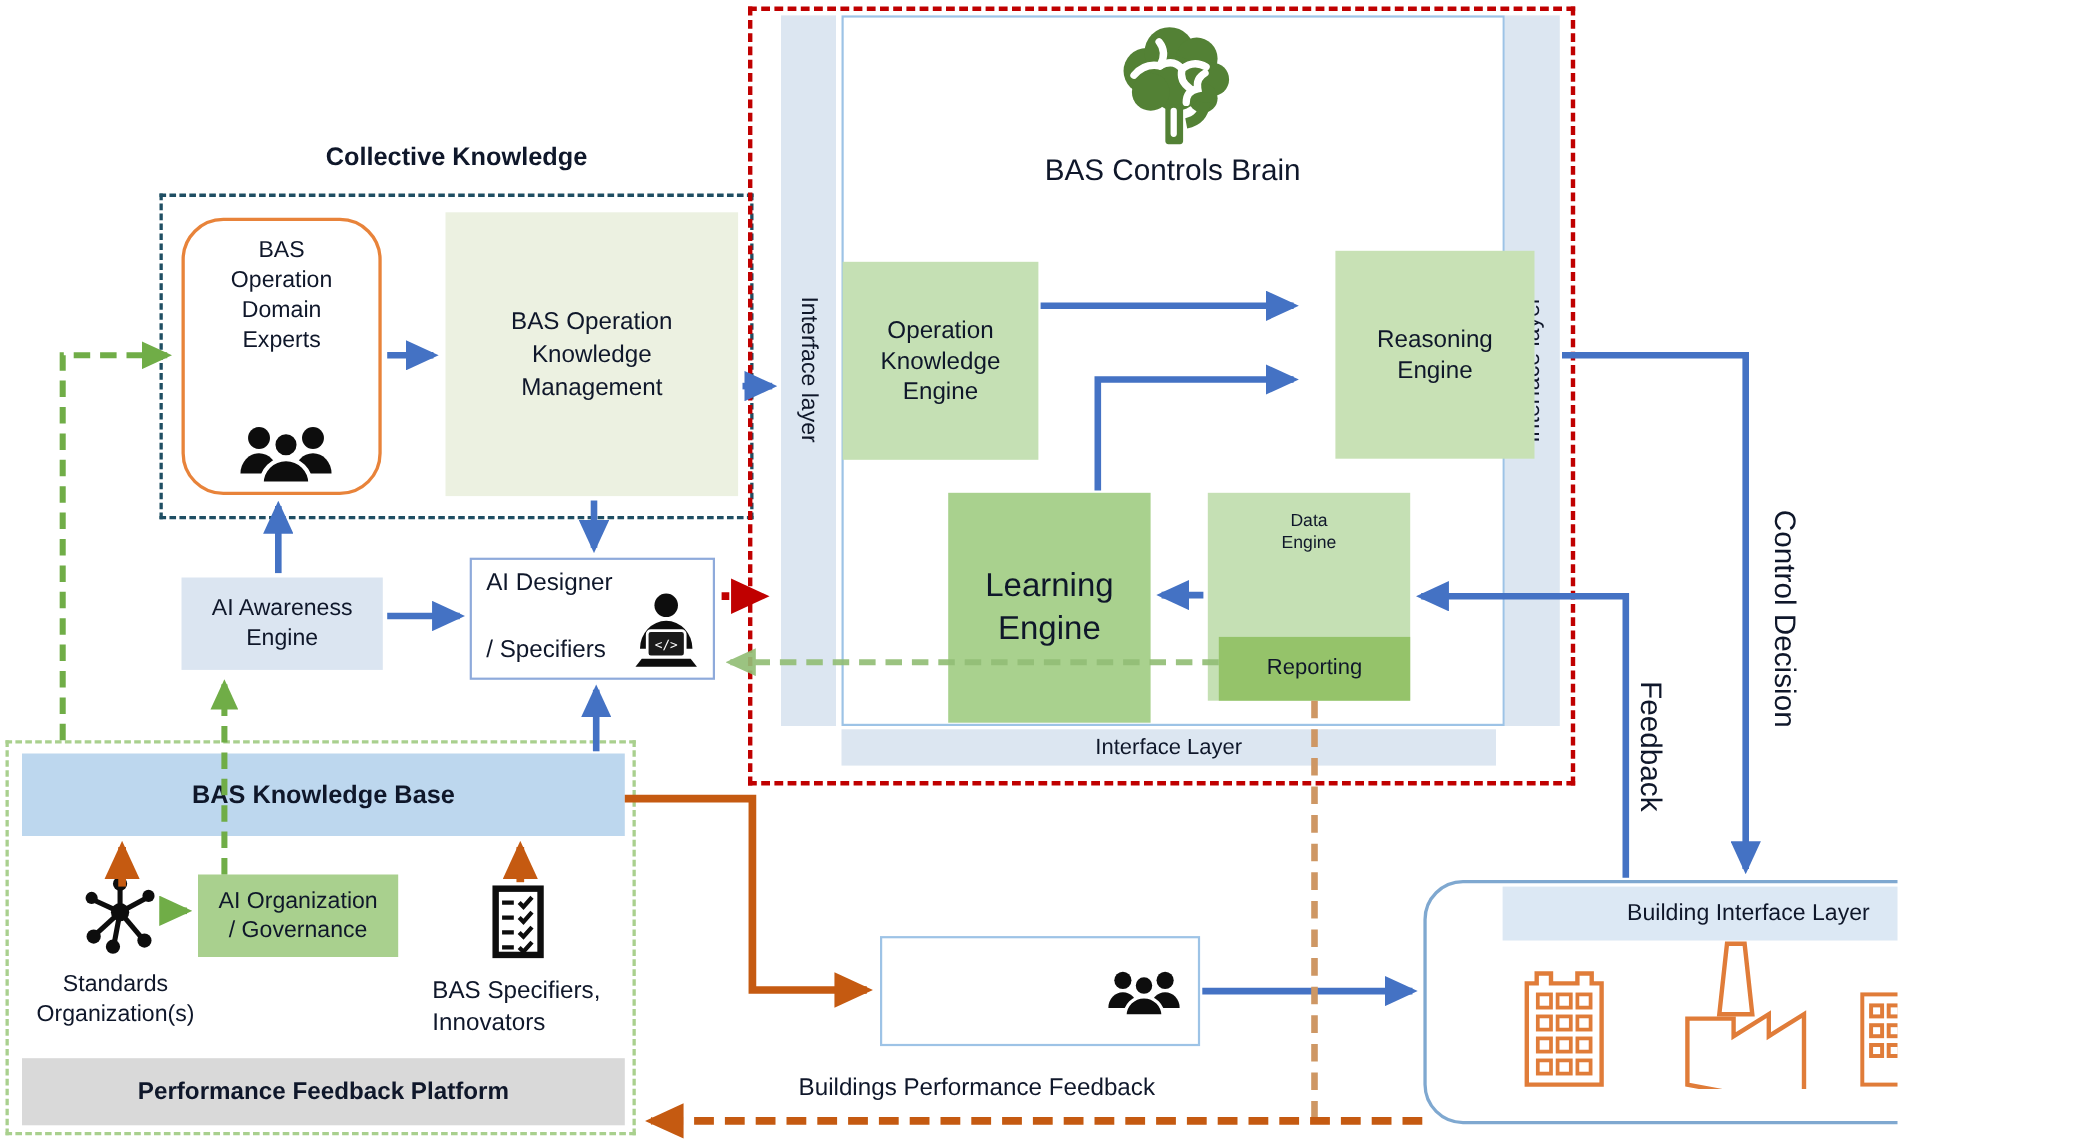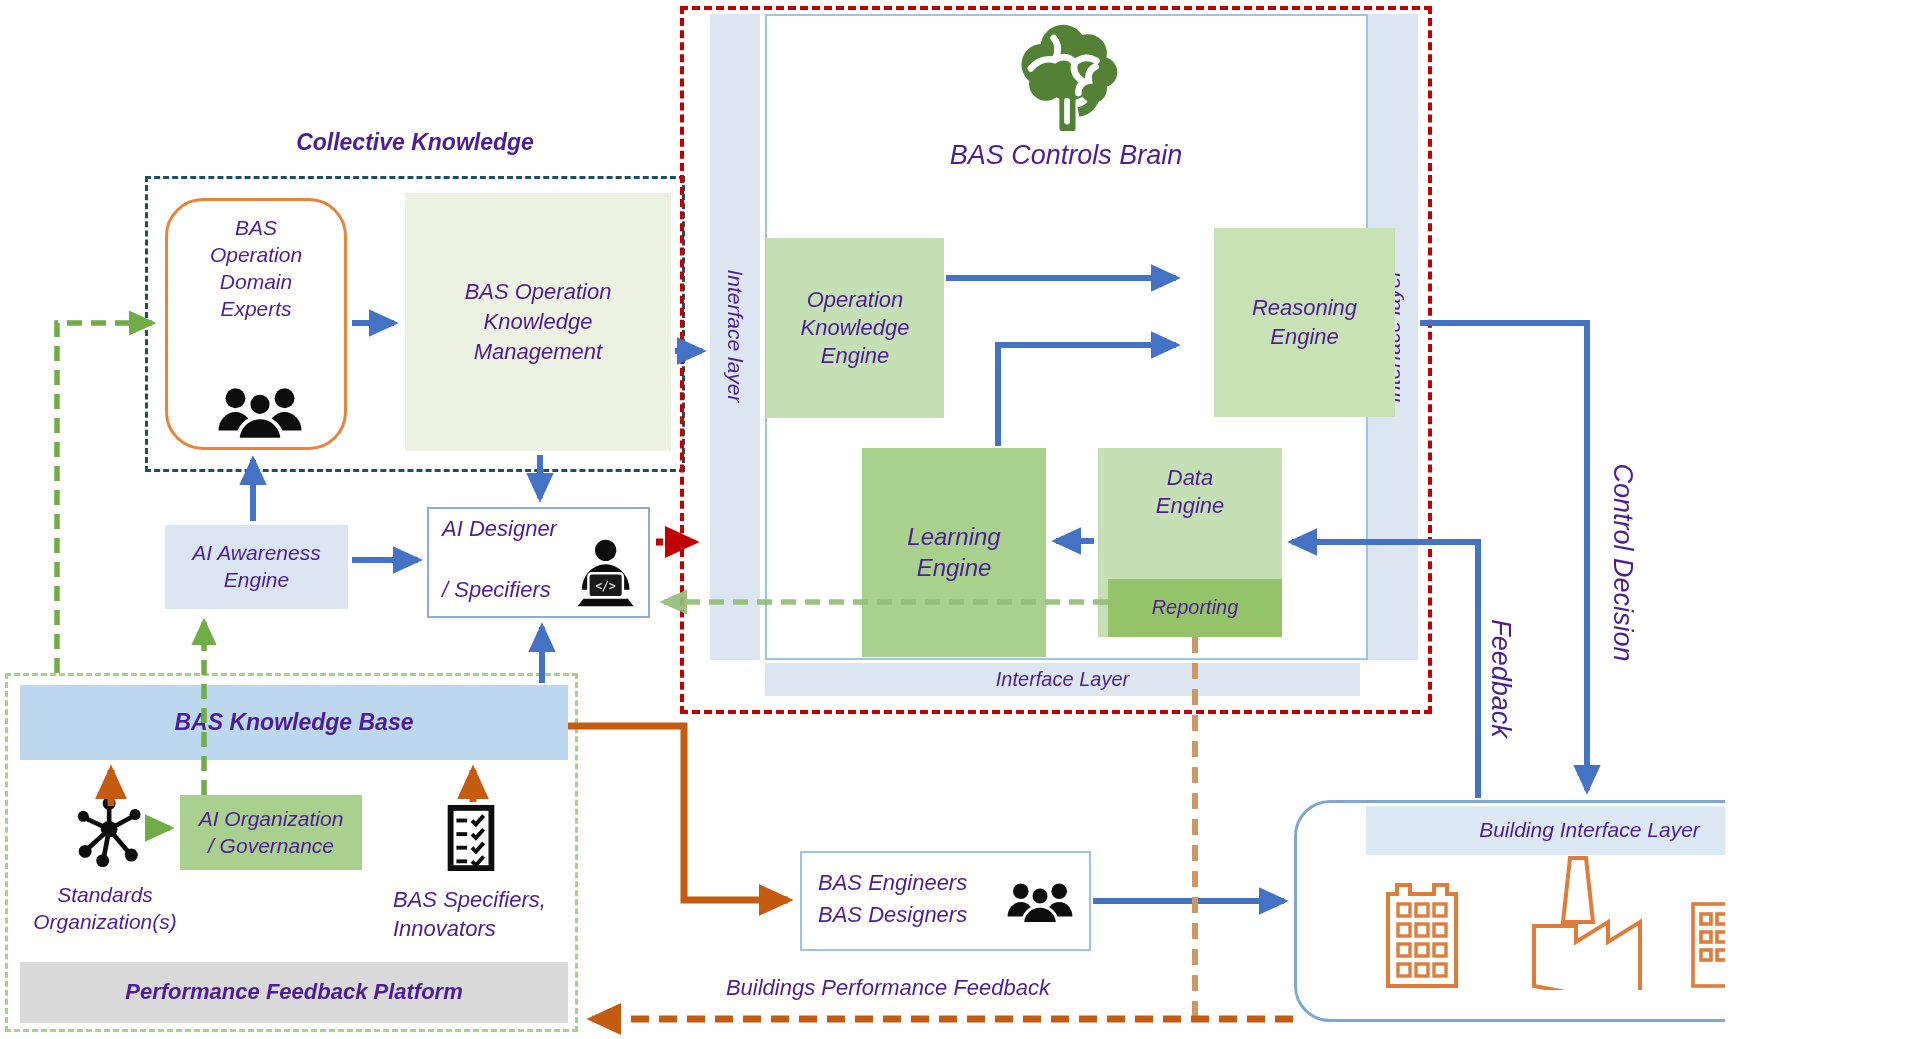--- a/index.html
+++ b/index.html
@@ -1,17 +1,17 @@
 <!DOCTYPE html>
 <html><head>
 <meta charset="utf-8">
 <style>
   html,body{margin:0;padding:0;background:#fff;}
   #stage{position:relative;width:1725px;height:1039px;background:#fff;overflow:hidden;
-         font-family:"Liberation Sans","DejaVu Sans",sans-serif;color:#4c1d95;font-style:italic;}
+         font-family:"Liberation Sans","DejaVu Sans",sans-serif;color:#0f172a;}
   .abs{position:absolute;}
   .txt{white-space:pre-line;text-align:center;line-height:1.28;}
   .box{position:absolute;box-sizing:border-box;display:flex;align-items:center;justify-content:center;}
   .vtext{position:absolute;text-align:center;white-space:nowrap;}
   svg.lines{position:absolute;left:0;top:0;pointer-events:none;}
   .dashedbox{position:absolute;box-sizing:border-box;}
 </style>
 </head>
 <body>
 
@@ -83,25 +83,25 @@
   <div class="box" style="left:766px;top:238px;width:178px;height:180px;background:#C5E0B4;">
     <div class="txt" style="font-size:22px;">Operation
 Knowledge
 Engine</div>
   </div>
   <div class="box" style="left:1187px;top:228px;width:181px;height:189px;background:#C8E1B5;margin-left:27px;">
     <div class="txt" style="font-size:22px;">Reasoning
 Engine</div>
   </div>
   <div class="box" style="left:862px;top:448px;width:184px;height:209px;background:#A9D18E;">
-    <div class="txt" style="font-size:24px;">Learning
+    <div class="txt" style="font-size:30px;">Learning
 Engine</div>
   </div>
   <div class="box" style="left:1098px;top:448px;width:184px;height:189px;background:#C5E0B4;align-items:flex-start;padding-top:16px;">
-    <div class="txt" style="font-size:22px;">Data
+    <div class="txt" style="font-size:16px;">Data
 Engine</div>
   </div>
   <div class="box" style="left:1108px;top:579px;width:174px;height:58px;background:#95C36A;">
     <div class="txt" style="font-size:20px;">Reporting</div>
   </div>
 
   <div class="box" style="left:165px;top:525px;width:183px;height:84px;background:#DBE5F1;">
     <div class="txt" style="font-size:21px;">AI Awareness
 Engine</div>
   </div>
@@ -171,22 +171,20 @@
     </svg>
   </span>
   <div class="abs" style="left:393px;top:886px;font-size:22px;white-space:pre-line;line-height:1.3;">BAS Specifiers,
 Innovators</div>
 
   <div class="box" style="left:20px;top:962px;width:548px;height:61px;background:#D9D9D9;">
     <div class="txt" style="font-size:22px;font-weight:bold;">Performance Feedback Platform</div>
   </div>
 
   <div class="abs" style="left:800px;top:851px;width:291px;height:100px;background:#fff;border:2px solid #9DC3E6;box-sizing:border-box;">
-    <div class="abs" style="left:16px;top:14px;font-size:22px;white-space:pre-line;line-height:1.45;">BAS Engineers
-BAS Designers</div>
     <span class="abs" style="left:202px;top:24px;">
       <svg width="72" height="50" viewBox="0 0 120 80">
         <g fill="#0d0d0d">
           <circle cx="28" cy="22" r="13"></circle>
             <circle cx="92" cy="22" r="13"></circle>
           <path d="M6 64 a22 24 0 0 1 44 0 z"></path>
             <path d="M70 64 a22 24 0 0 1 44 0 z"></path>
           <circle cx="60" cy="30" r="15" stroke="#fff" stroke-width="5"></circle>
           <path d="M31 76 a29 29 0 0 1 58 0 z" stroke="#fff" stroke-width="5"></path>
         </g>

